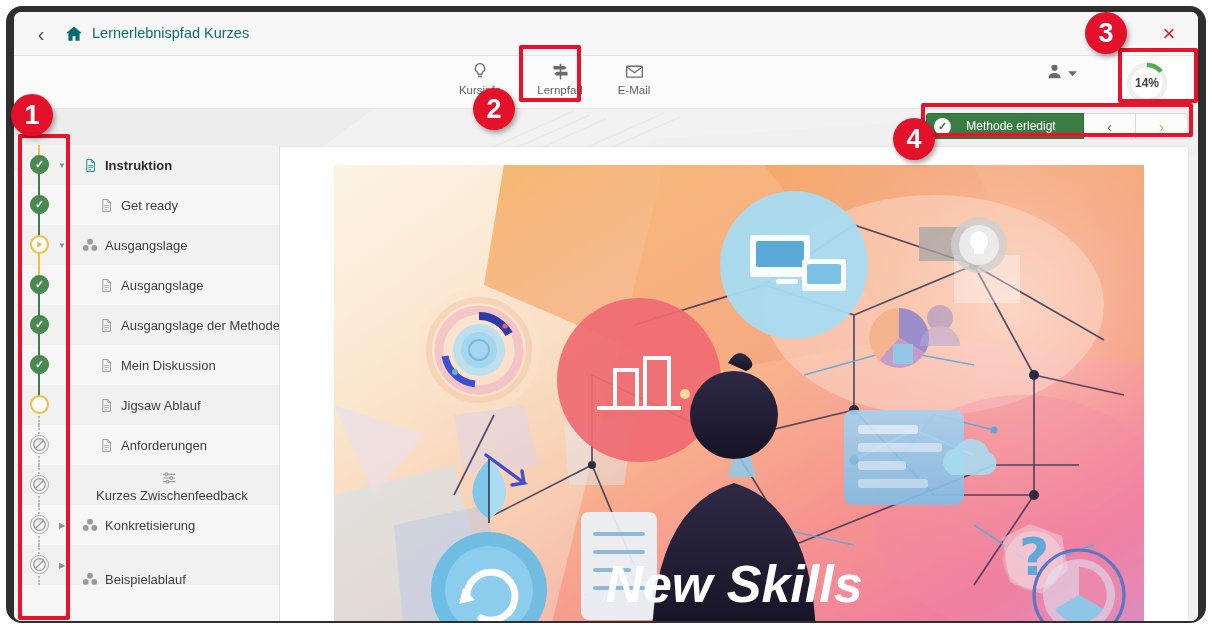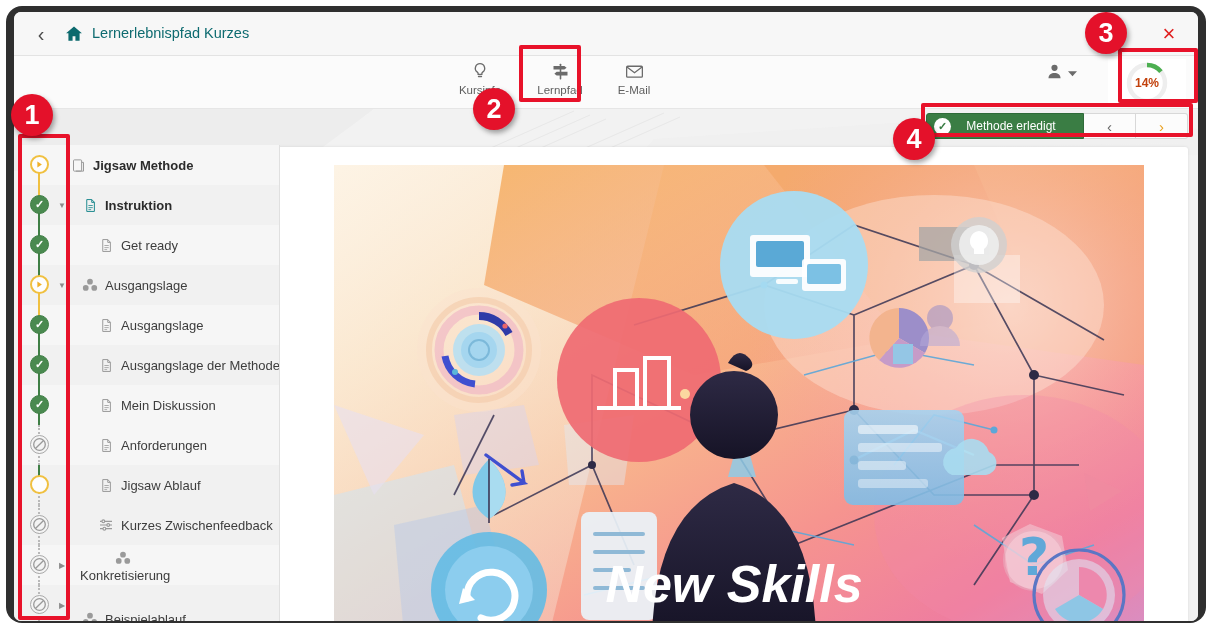--- a/index.html
+++ b/index.html
@@ -95,21 +95,21 @@
   #progress-widget {
     position: absolute; right: 12px; top: 3px;
     width: 78px; height: 48px;
     display: flex; align-items: center; justify-content: center;
     background: #ffffff;
   }
   .ring-wrap { position: relative; width: 46px; height: 46px; }
   .ring-txt {
     position: absolute; inset: 0;
     display: flex; align-items: center; justify-content: center;
-    font-size: 12px; font-weight: bold; color: #c2410c;
+    font-size: 12px; font-weight: bold; color: #404040;
   }
 
   
   #body-area {
     position: absolute; left: 0; top: 97px;
     width: 100%; height: 512px;
     background: #f2f2f2;
     overflow: hidden;
   }
   
@@ -344,40 +344,20 @@
         <div id="btn-erledigt">
           <span class="chk">✓</span>
           <span class="txt">Methode erledigt</span>
         </div>
         <div class="nav-btn" id="nav-prev">‹</div>
         <div class="nav-btn" id="nav-next">›</div>
       </div>
 
       <div id="sidebar">
         <div id="tree-list">
-            <div class="tree-row">
-              <div class="status-cell">
-                <span class="rail yellow" style="height:20px;top:20px"></span>
-                <span class="badge play">
-                  <svg viewBox="0 0 10 10" width="7" height="7" fill="currentColor">
-                    <path d="M2 0.8 L8.4 5 L2 9.2Z"></path>
-                  </svg>
-                </span>
-              </div>
-              <span class="caret"></span>
-              <div class="ind-0" style="display: flex; align-items: center; overflow: hidden;">
-                <span class="ico">
-                  <svg viewBox="0 0 24 24" width="15" height="15" fill="none" stroke="currentColor" stroke-width="1.6">
-                    <rect x="4" y="3" width="13" height="18" rx="1.4"></rect>
-                    <path d="M17 7h3v14H8"></path>
-                  </svg>
-                </span>
-                <span class="tlabel bold">Jigsaw Methode</span>
-              </div>
-            </div>
             <div class="tree-row alt">
               <div class="status-cell">
                 <span class="rail yellow" style="height:20px;top:0"></span>
                 <span class="rail green" style="height:20px;top:20px"></span>
                 <span class="badge done">✓</span>
               </div>
               <span class="caret">▼</span>
               <div class="ind-1" style="display: flex; align-items: center; overflow: hidden;">
                 <span class="ico teal">
                   <svg viewBox="0 0 24 24" width="15" height="15" fill="none" stroke="currentColor" stroke-width="1.6">
@@ -476,20 +456,38 @@
                 <span class="ico">
                   <svg viewBox="0 0 24 24" width="15" height="15" fill="none" stroke="currentColor" stroke-width="1.6">
                     <path d="M6 2.5h8l4.2 4.2V21.5H6z"></path>
                     <path d="M14 2.5V7h4.2"></path>
                     <path d="M8.6 12h7M8.6 15.4h7M8.6 18.6h4.4" stroke-width="1.3"></path>
                   </svg>
                 </span>
                 <span class="tlabel">Mein Diskussion</span>
               </div>
             </div>
+            <div class="tree-row alt">
+              <div class="status-cell">
+                <span class="rail green" style="height:20px;top:0"></span>
+                <span class="rail dotted" style="height:20px;top:20px"></span>
+                <span class="badge open"></span>
+              </div>
+              <span class="caret"></span>
+              <div class="ind-2" style="display: flex; align-items: center; overflow: hidden;">
+                <span class="ico">
+                  <svg viewBox="0 0 24 24" width="15" height="15" fill="none" stroke="currentColor" stroke-width="1.6">
+                    <path d="M6 2.5h8l4.2 4.2V21.5H6z"></path>
+                    <path d="M14 2.5V7h4.2"></path>
+                    <path d="M8.6 12h7M8.6 15.4h7M8.6 18.6h4.4" stroke-width="1.3"></path>
+                  </svg>
+                </span>
+                <span class="tlabel">Jigsaw Ablauf</span>
+              </div>
+            </div>
             <div class="tree-row">
               <div class="status-cell">
                 <span class="rail dotted" style="height:20px;top:0"></span>
                 <span class="rail dotted" style="height:20px;top:20px"></span>
                 <span class="badge blocked">
                   <svg viewBox="0 0 16 16" width="15" height="15" fill="none" stroke="currentColor" stroke-width="1.4">
                     <circle cx="8" cy="8" r="6.2"></circle>
                     <path d="M3.7 12.3 L12.3 3.7"></path>
                   </svg>
                 </span>
@@ -501,49 +499,31 @@
                     <path d="M6 2.5h8l4.2 4.2V21.5H6z"></path>
                     <path d="M14 2.5V7h4.2"></path>
                     <path d="M8.6 12h7M8.6 15.4h7M8.6 18.6h4.4" stroke-width="1.3"></path>
                   </svg>
                 </span>
                 <span class="tlabel">Anforderungen</span>
               </div>
             </div>
             <div class="tree-row alt">
               <div class="status-cell">
-                <span class="rail green" style="height:20px;top:0"></span>
-                <span class="rail dotted" style="height:20px;top:20px"></span>
-                <span class="badge open"></span>
-              </div>
-              <span class="caret"></span>
-              <div class="ind-2" style="display: flex; align-items: center; overflow: hidden;">
-                <span class="ico">
-                  <svg viewBox="0 0 24 24" width="15" height="15" fill="none" stroke="currentColor" stroke-width="1.6">
-                    <path d="M6 2.5h8l4.2 4.2V21.5H6z"></path>
-                    <path d="M14 2.5V7h4.2"></path>
-                    <path d="M8.6 12h7M8.6 15.4h7M8.6 18.6h4.4" stroke-width="1.3"></path>
-                  </svg>
-                </span>
-                <span class="tlabel">Jigsaw Ablauf</span>
-              </div>
-            </div>
-            <div class="tree-row alt">
-              <div class="status-cell">
                 <span class="rail dotted" style="height:20px;top:0"></span>
                 <span class="rail dotted" style="height:20px;top:20px"></span>
                 <span class="badge blocked">
                   <svg viewBox="0 0 16 16" width="15" height="15" fill="none" stroke="currentColor" stroke-width="1.4">
                     <circle cx="8" cy="8" r="6.2"></circle>
                     <path d="M3.7 12.3 L12.3 3.7"></path>
                   </svg>
                 </span>
               </div>
               <span class="caret"></span>
-              <div class="ind-2" style="display: flex; align-items: center; overflow: hidden;">
+              <div class="ind-2" style="display: flex; align-items: center; overflow: hidden; flex-direction: column;">
                 <span class="ico">
                   <svg viewBox="0 0 24 24" width="16" height="16" fill="none" stroke="currentColor" stroke-width="1.7">
                     <path d="M3 6.5h18M3 12h18M3 17.5h18"></path>
                     <circle cx="8" cy="6.5" r="2.1" fill="#f6f6f6"></circle>
                     <circle cx="15.4" cy="12" r="2.1" fill="#f6f6f6"></circle>
                     <circle cx="9.6" cy="17.5" r="2.1" fill="#f6f6f6"></circle>
                   </svg>
                 </span>
                 <span class="tlabel">Kurzes Zwischenfeedback</span>
               </div>
@@ -553,21 +533,21 @@
                 <span class="rail dotted" style="height:20px;top:0"></span>
                 <span class="rail dotted" style="height:20px;top:20px"></span>
                 <span class="badge blocked">
                   <svg viewBox="0 0 16 16" width="15" height="15" fill="none" stroke="currentColor" stroke-width="1.4">
                     <circle cx="8" cy="8" r="6.2"></circle>
                     <path d="M3.7 12.3 L12.3 3.7"></path>
                   </svg>
                 </span>
               </div>
               <span class="caret">▶</span>
-              <div class="ind-1" style="display: flex; align-items: center; overflow: hidden; flex-direction: column;">
+              <div class="ind-1" style="display: flex; align-items: center; overflow: hidden;">
                 <span class="ico">
                   <svg viewBox="0 0 24 24" width="16" height="16" fill="currentColor">
                     <circle cx="12" cy="7" r="4.3"></circle>
                     <circle cx="5.6" cy="16.4" r="4.3"></circle>
                     <circle cx="18.4" cy="16.4" r="4.3"></circle>
                   </svg>
                 </span>
                 <span class="tlabel">Konkretisierung</span>
               </div>
             </div>

